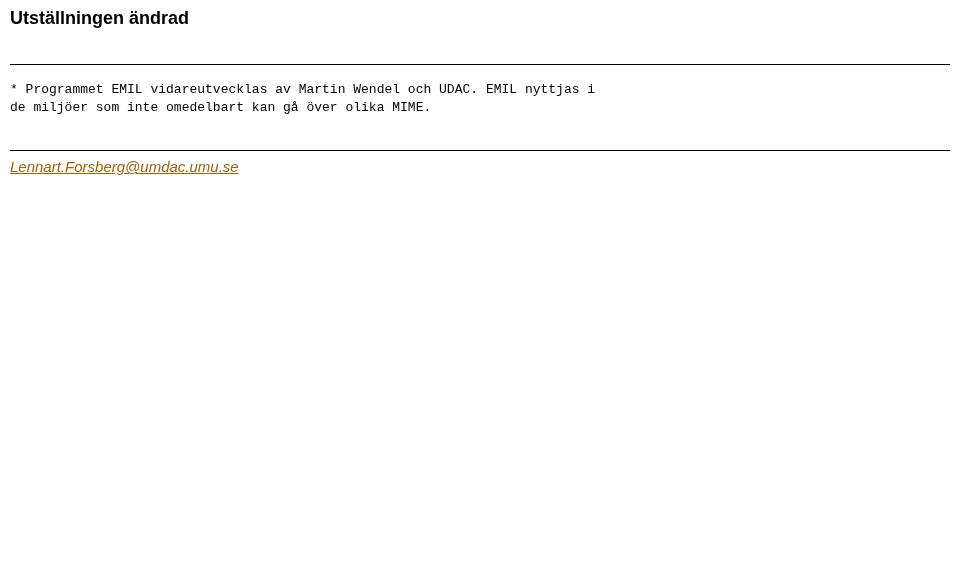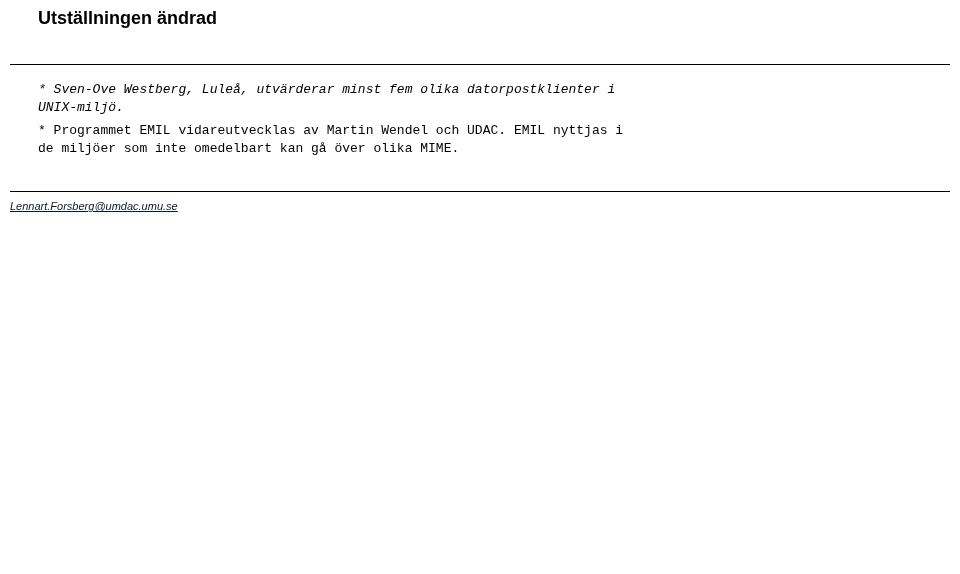--- a/index.html
+++ b/index.html
@@ -25,54 +25,51 @@
   }
   .bodytext {
     white-space: pre-wrap;
     margin: 0 0 6px 0;
   }
   .italic {
     font-style: italic;
   }
   .section {
     margin-bottom: 34px;
-    margin-left: 28px;
   }
   hr.sep {
     border: none;
     border-top: 1px solid #000;
     margin: 0 0 16px 0;
   }
   hr.footer-sep {
     border: none;
     border-top: 1px solid #000;
     margin: 30px 0 6px 0;
   }
   a.email {
     font-family: Arial, Helvetica, sans-serif;
-    color: #0f172a;
+    color: #a16207;
     text-decoration: underline;
-    font-size: 11px;
+    font-size: 15px;
     font-style: italic;
   }
 </style>
 </head>
 <body>
 
 <div class="page">
 
   <div class="section">
     <h2 class="heading">Utställningen ändrad</h2>
   </div>
 
   <hr class="sep">
 
   <div class="section">
-    <div class="bodytext italic">* Sven-Ove Westberg, Luleå, utvärderar minst fem olika datorpostklienter i
-UNIX-miljö.</div>
     <div class="bodytext">* Programmet EMIL vidareutvecklas av Martin Wendel och UDAC. EMIL nyttjas i
 de miljöer som inte omedelbart kan gå över olika MIME.</div>
   </div>
 
   <hr class="footer-sep">
 
   <div>
     <a href="#" class="email">Lennart.Forsberg@umdac.umu.se</a>
   </div>
 

